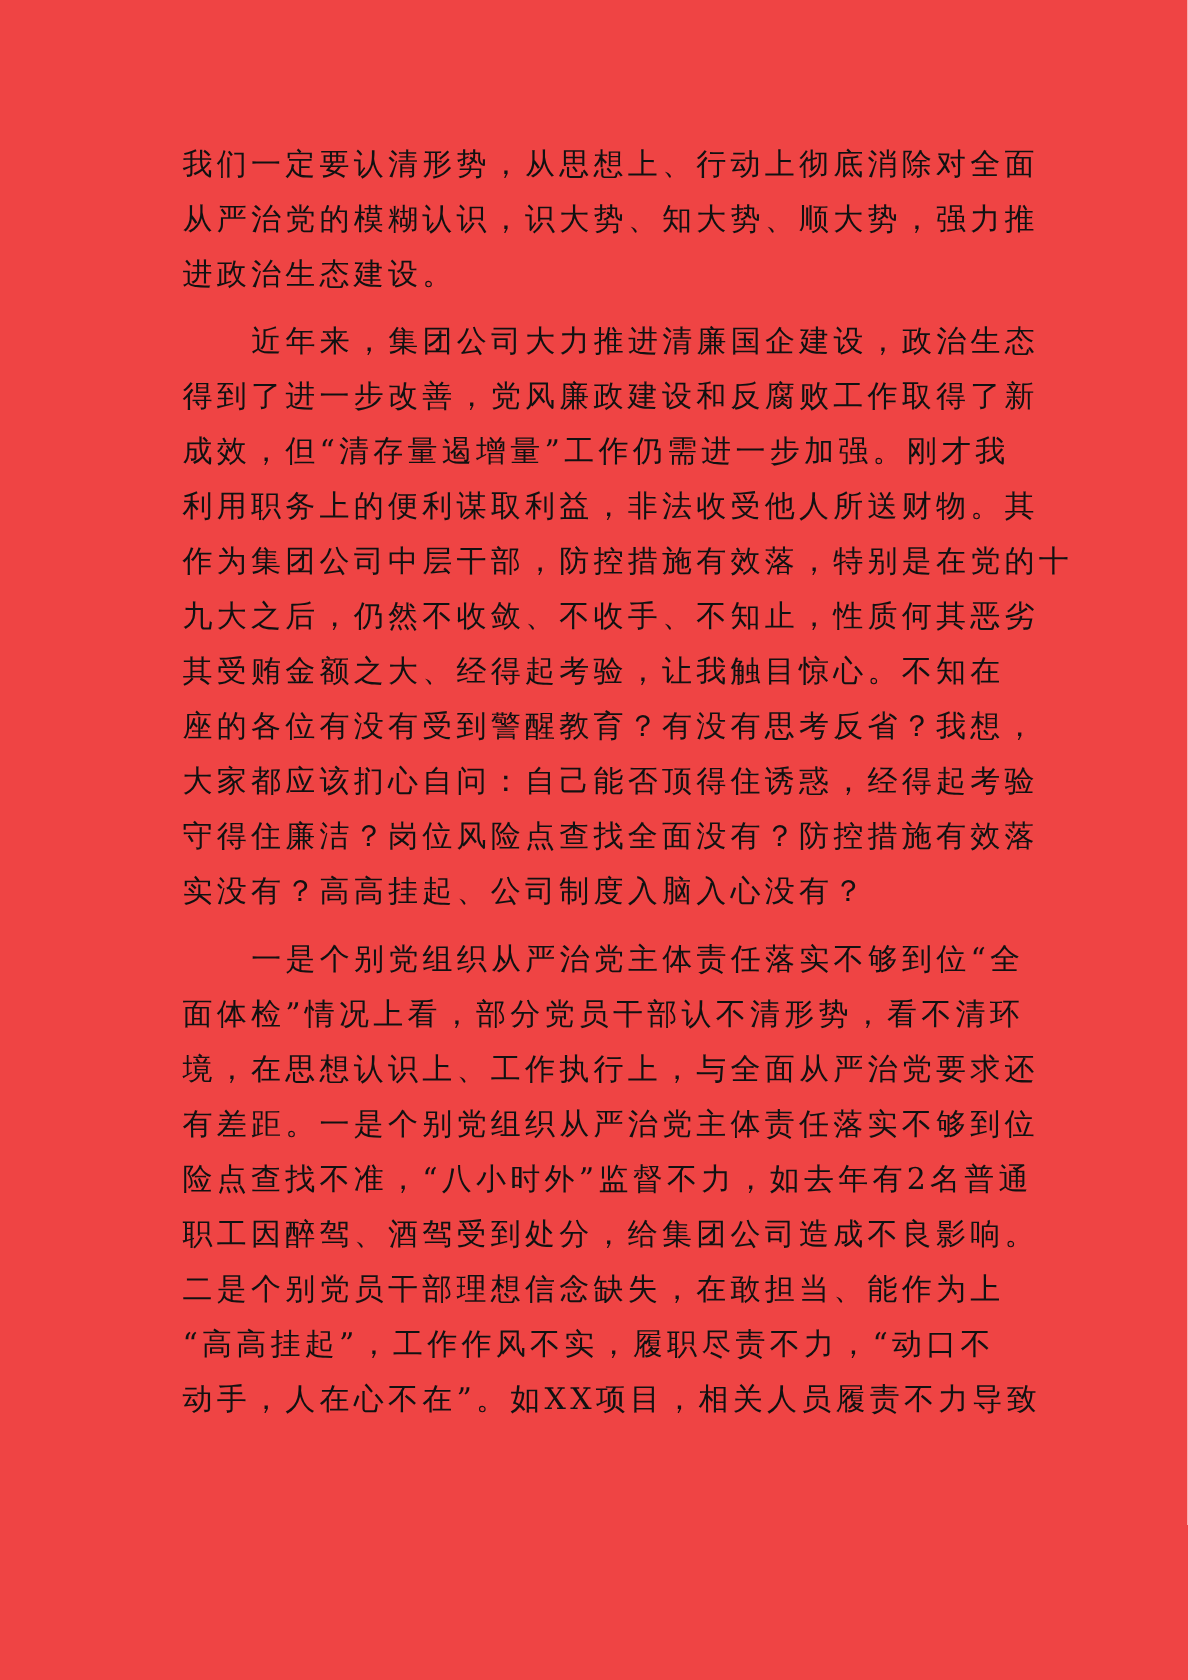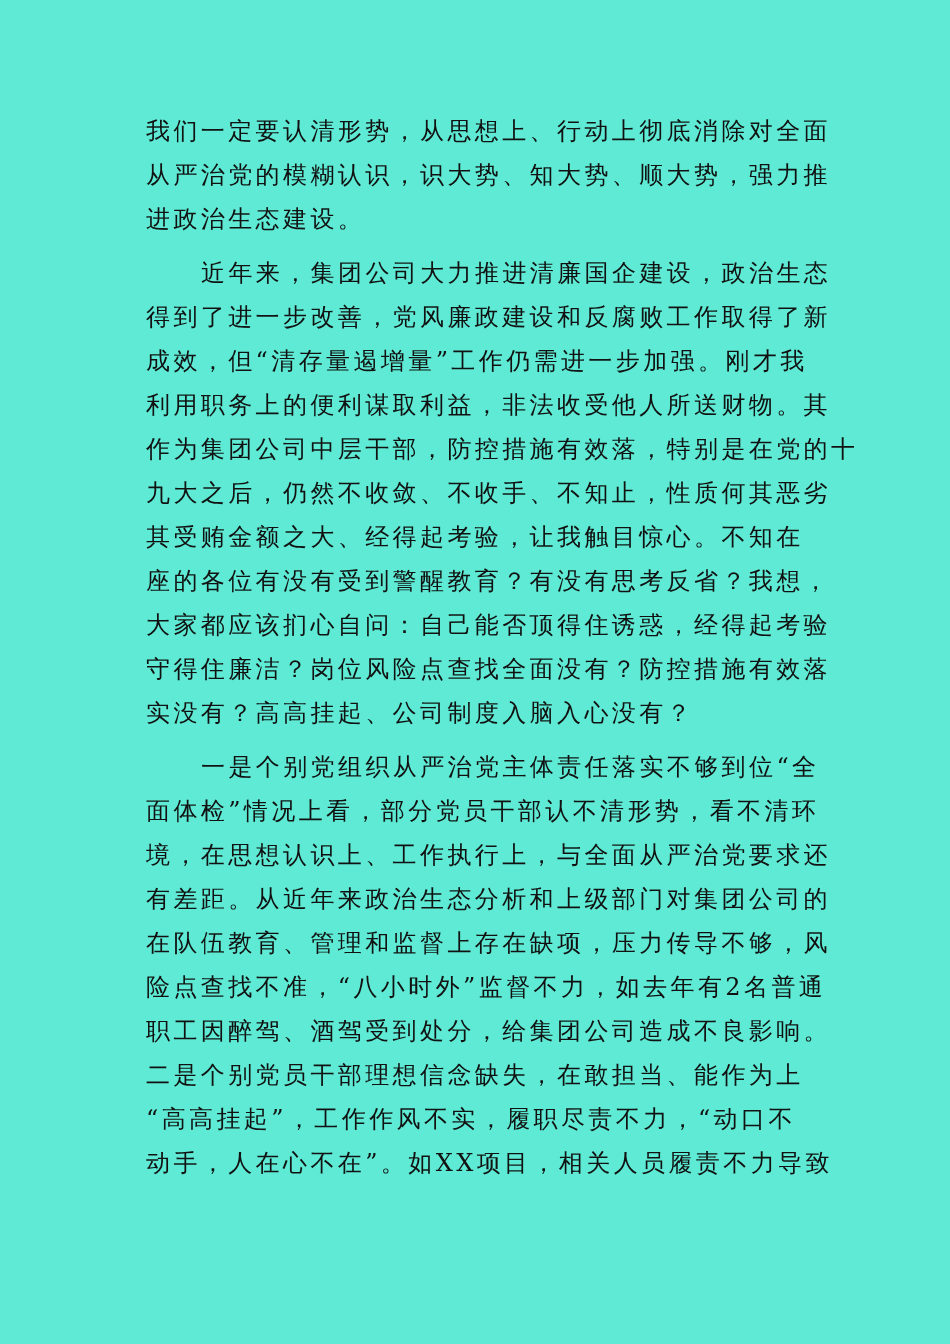--- a/index.html
+++ b/index.html
@@ -12,21 +12,21 @@
       height: 1344px;
       position: relative;
       overflow: hidden;
     }
     .page {
       position: absolute;
       left: 0;
       top: 0;
       width: 950px;
       height: 1344px;
-      background: #5eead4;
+      background: #ef4444;
     }
     .body-text {
       position: absolute;
       left: 146px;
       top: 113px;
       width: 700px;
       font-family: "DejaVu Serif", "Liberation Serif", serif;
       font-size: 24px;
       color: #111111;
     }
@@ -67,22 +67,21 @@
       <span class="line">座的各位有没有受到警醒教育？有没有思考反省？我想，</span>
       <span class="line">大家都应该扪心自问：自己能否顶得住诱惑，经得起考验</span>
       <span class="line">守得住廉洁？岗位风险点查找全面没有？防控措施有效落</span>
       <span class="line">实没有？高高挂起、公司制度入脑入心没有？</span>
     </div>
 
     <div class="para">
       <span class="line indent">一是个别党组织从严治党主体责任落实不够到位“全</span>
       <span class="line">面体检”情况上看，部分党员干部认不清形势，看不清环</span>
       <span class="line">境，在思想认识上、工作执行上，与全面从严治党要求还</span>
-      <span class="line">有差距。从近年来政治生态分析和上级部门对集团公司的</span>
-      <span class="line">在队伍教育、管理和监督上存在缺项，压力传导不够，风</span>
+      <span class="line">有差距。一是个别党组织从严治党主体责任落实不够到位</span>
       <span class="line">险点查找不准，“八小时外”监督不力，如去年有2名普通</span>
       <span class="line">职工因醉驾、酒驾受到处分，给集团公司造成不良影响。</span>
       <span class="line">二是个别党员干部理想信念缺失，在敢担当、能作为上</span>
       <span class="line">“高高挂起”，工作作风不实，履职尽责不力，“动口不</span>
       <span class="line">动手，人在心不在”。如XX项目，相关人员履责不力导致</span>
     </div>
 
   </div>
 </div>
 

